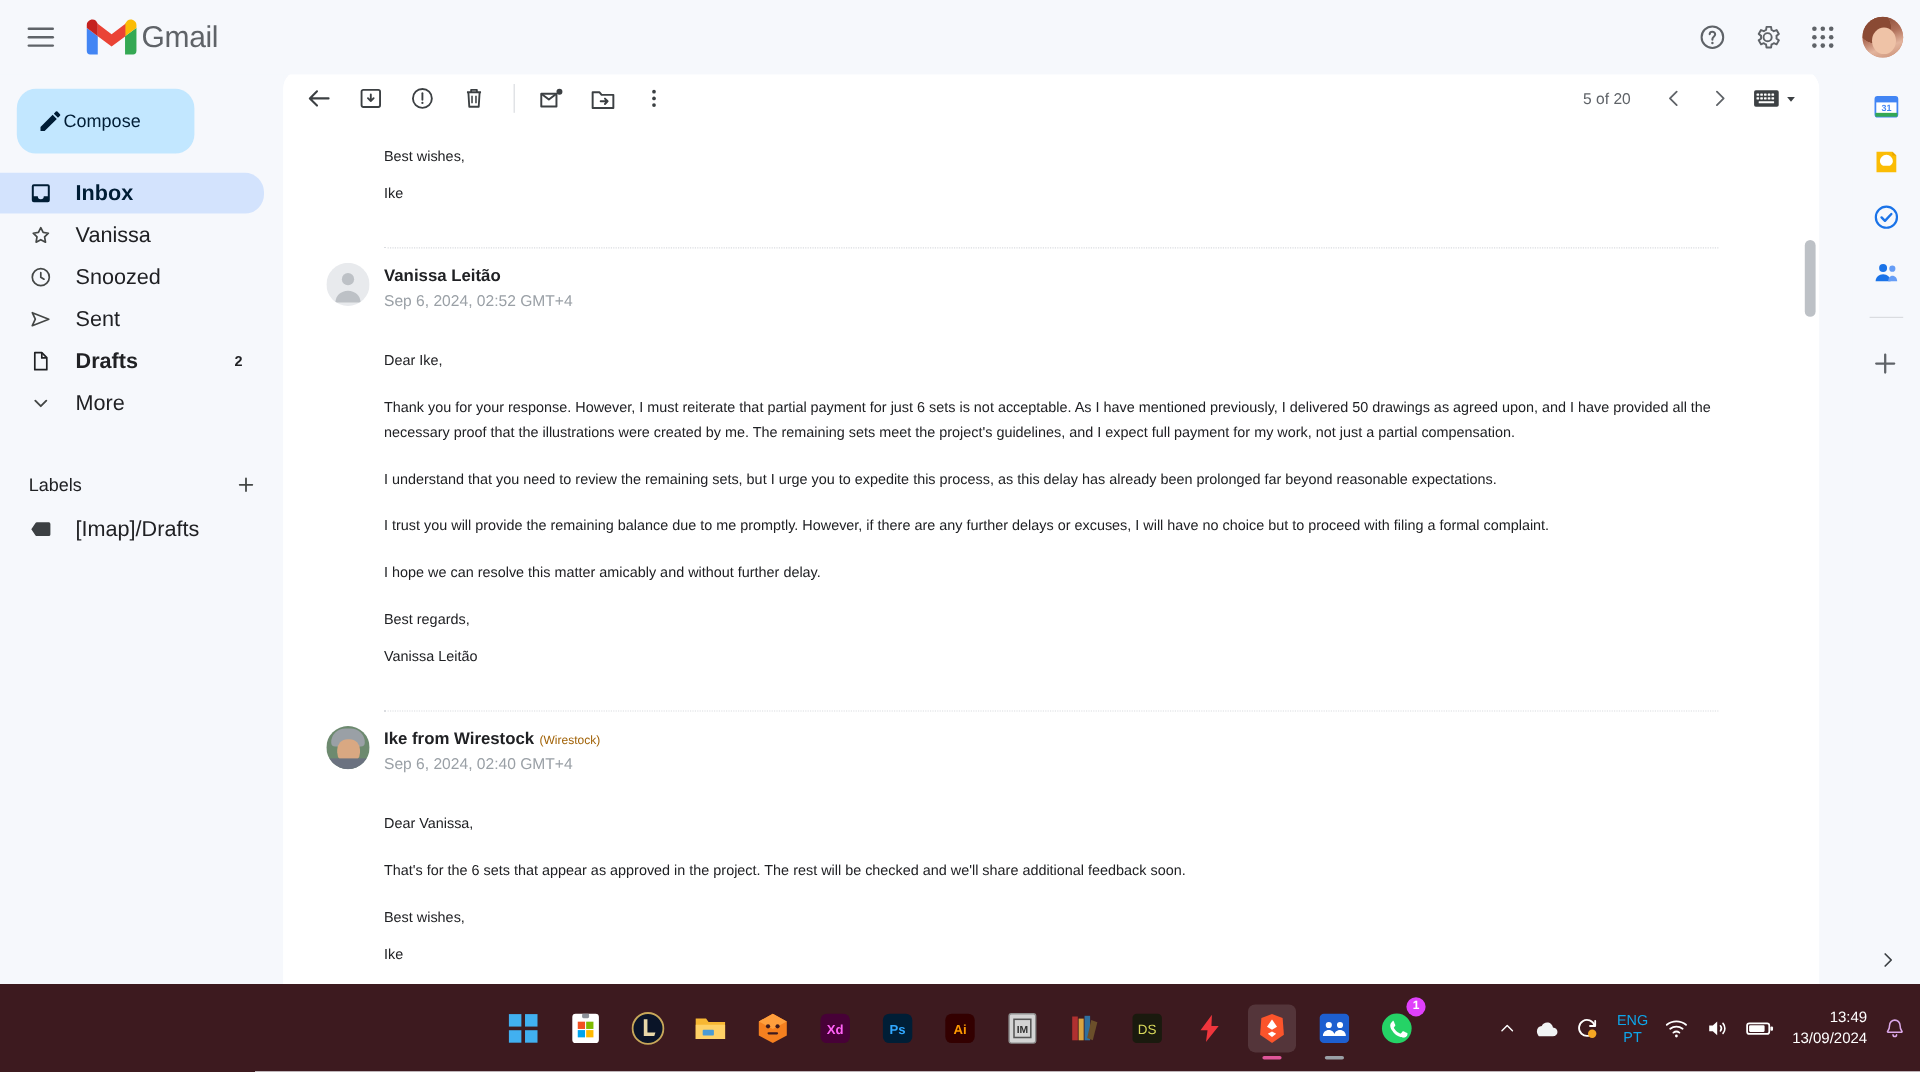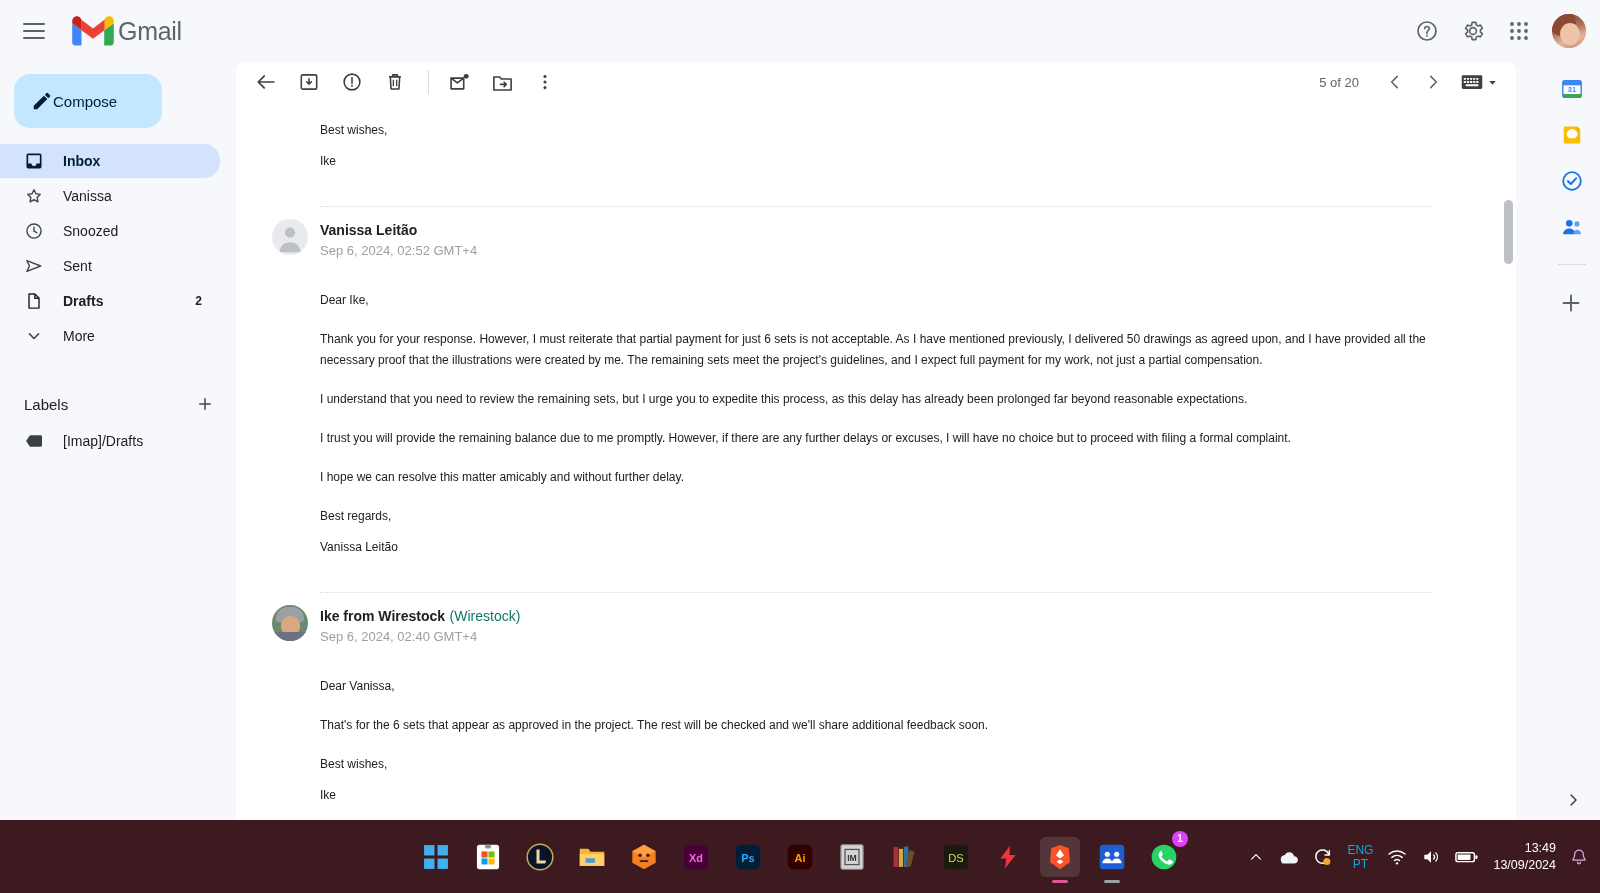--- a/index.html
+++ b/index.html
@@ -70,21 +70,21 @@
   .compose-label { font-size: 15px; color: #001d35; font-weight: 500; }
 
   .nav-item {
     display: flex; align-items: center; height: 34px;
     margin: 1px 0; padding-left: 24px; gap: 19px;
     border-radius: 0 16px 16px 0; cursor: pointer; width: 220px;
   }
   .nav-item.active { background: #d3e3fd; }
   .nav-item.active .nav-label { font-weight: 700; color: #001d35; }
   .nav-icon { width: 20px; height: 20px; flex: 0 0 auto; display:flex; align-items:center; justify-content:center;}
-  .nav-label { font-size: 14px; color: #202124; flex: 1; }
+  .nav-label { font-size: 18px; color: #202124; flex: 1; }
   .nav-count { font-size: 12px; color: #202124; margin-right: 18px; font-weight: 700;}
 
   .labels-head {
     display: flex; align-items: center; justify-content: space-between;
     padding: 0 18px 0 24px; height: 38px; margin-top: 32px;
   }
   .labels-title { font-size: 15px; color: #202124; }
   .label-add { width: 26px; height: 26px; display:flex; align-items:center; justify-content:center; border-radius: 50%; cursor: pointer; }
 
   
@@ -126,21 +126,21 @@
     width: 36px; height: 36px; border-radius: 50%; overflow: hidden;
     background: #e8eaed; flex: 0 0 auto;
   }
   .avatar-generic { width: 100%; height: 100%; display: flex; align-items: flex-end; justify-content: center; background: #e8eaed; }
   .avatar-photo { width:100%; height:100%; position:relative; background:#6d8a6f; }
   .avatar-photo .ph-beanie { position:absolute; left:4px; top:2px; width:28px; height:15px; background:#9aa0a6; border-radius: 14px 14px 4px 4px; }
   .avatar-photo .ph-face { position:absolute; left:9px; top:11px; width:19px; height:20px; background:#d9a882; border-radius:45%; }
   .avatar-photo .ph-body { position:absolute; left:0; bottom:0; width:36px; height:9px; background:#6b7280; }
 
   .msg-sender { font-size: 14px; font-weight: 700; color: #202124; }
-  .msg-org { font-weight: 400; color: #0f766e; font-size: 14px; }
+  .msg-org { font-weight: 400; color: #a16207; font-size: 10px; }
   .msg-date { font-size: 13px; color: #9aa0a6; margin-top: 4px; }
 
   .msg-body { padding: 22px 0 6px 0; }
   .msg-body p { font-size: 12px; line-height: 21px; color: #202124; margin-bottom: 18px; margin-top: 10px; }
   .msg-body p:last-child { margin-bottom: 0; }
   .msg-body p.tight { margin-bottom: 0; }
   .msg-spacer { height: 28px; }
 
   
   .scroll-thumb {

